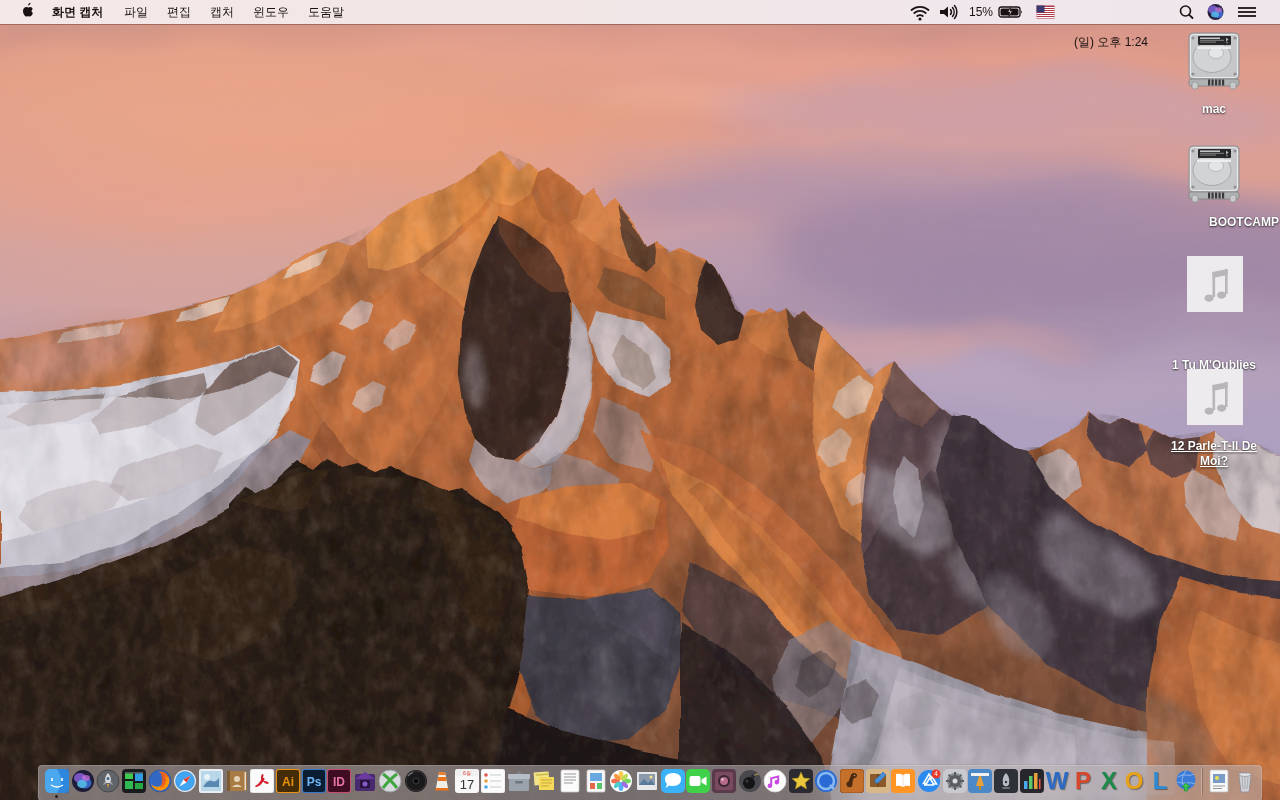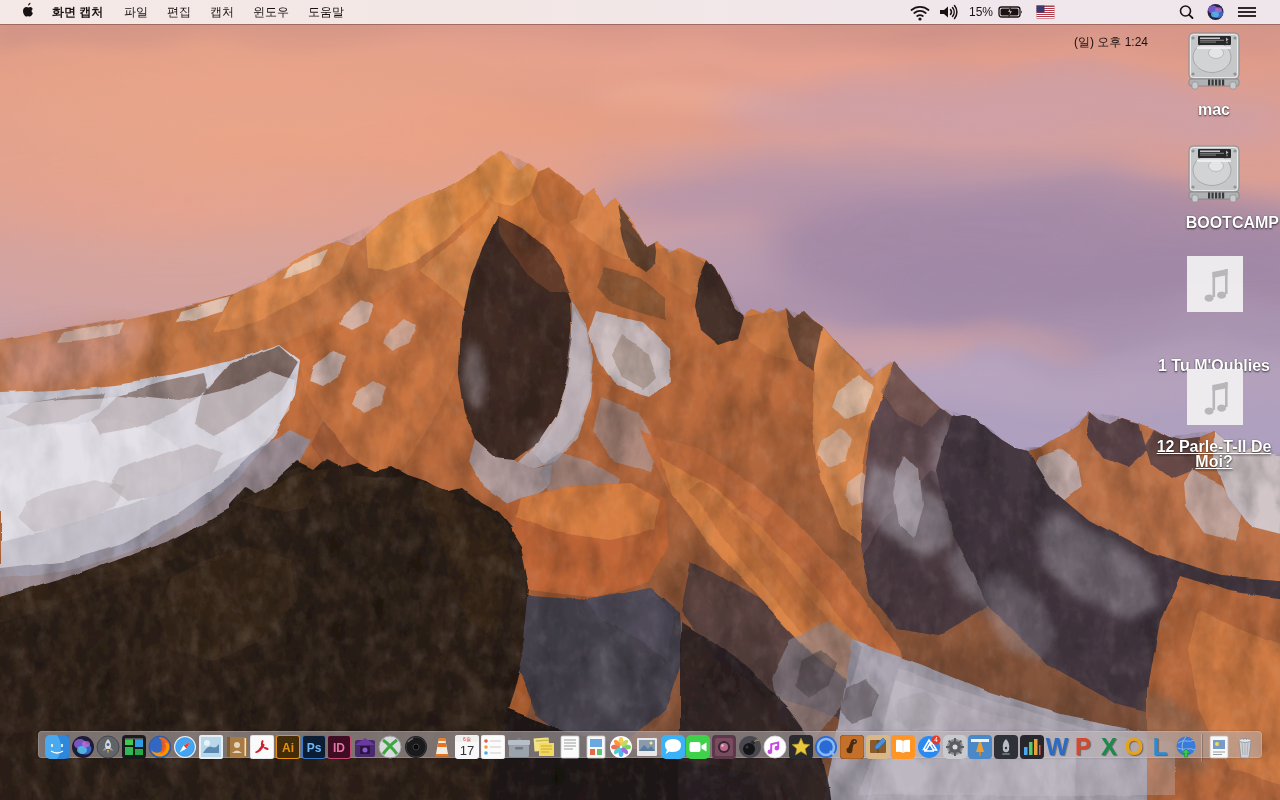--- a/index.html
+++ b/index.html
@@ -1,22 +1,22 @@
 <!DOCTYPE html>
 <html><head>
 <meta charset="utf-8">
 <style>
 html,body{margin:0;padding:0;width:1280px;height:800px;overflow:hidden;font-family:"Liberation Sans",sans-serif;}
 #wall{position:absolute;left:0;top:0;width:1280px;height:800px;}
 #menubar{position:absolute;left:0;top:0;width:1280px;height:24px;background:linear-gradient(90deg,#f4e9e6 0%,#f3e7e6 40%,#f0e7ec 75%,#efe6ec 100%);box-shadow:0 1px 0 rgba(120,70,60,0.55);z-index:30;}
 .mitem{position:absolute;top:0;height:24px;line-height:25px;font-size:12px;color:#1a1212;}
 .micon{position:absolute;top:0;height:24px;}
 #desktopicons{position:absolute;z-index:10;}
-.dlabel{position:absolute;color:#fff;font-size:16px;font-weight:bold;text-align:center;text-shadow:0 1px 2px rgba(0,0,0,0.7),0 0 1px rgba(0,0,0,0.5);width:130px;line-height:15px;}
-#dock{position:absolute;left:38px;top:731px;width:1224px;height:27px;background:rgba(190,182,184,0.55);backdrop-filter:blur(16px) saturate(1.05);border-radius:4px;box-shadow:inset 0 0 0 1px rgba(255,255,255,0.16),0 0 2px rgba(0,0,0,0.2);z-index:40;}
+.dlabel{position:absolute;color:#fff;font-size:12px;font-weight:bold;text-align:center;text-shadow:0 1px 2px rgba(0,0,0,0.7),0 0 1px rgba(0,0,0,0.5);width:130px;line-height:15px;}
+#dock{position:absolute;left:38px;top:765px;width:1224px;height:36px;background:rgba(190,182,184,0.55);backdrop-filter:blur(16px) saturate(1.05);border-radius:4px;box-shadow:inset 0 0 0 1px rgba(255,255,255,0.16),0 0 2px rgba(0,0,0,0.2);z-index:40;}
 .dicon{position:absolute;top:4px;width:24px;height:24px;}
 </style>
 </head>
 <body>
 <svg id="wall" viewBox="0 0 1280 800" preserveAspectRatio="none">
 <defs>
 <linearGradient id="sky" x1="0" y1="0" x2="0" y2="1">
  <stop offset="0" stop-color="#cb9088"></stop>
  <stop offset="0.10" stop-color="#e09d8b"></stop>
  <stop offset="0.22" stop-color="#dc9f94"></stop>

